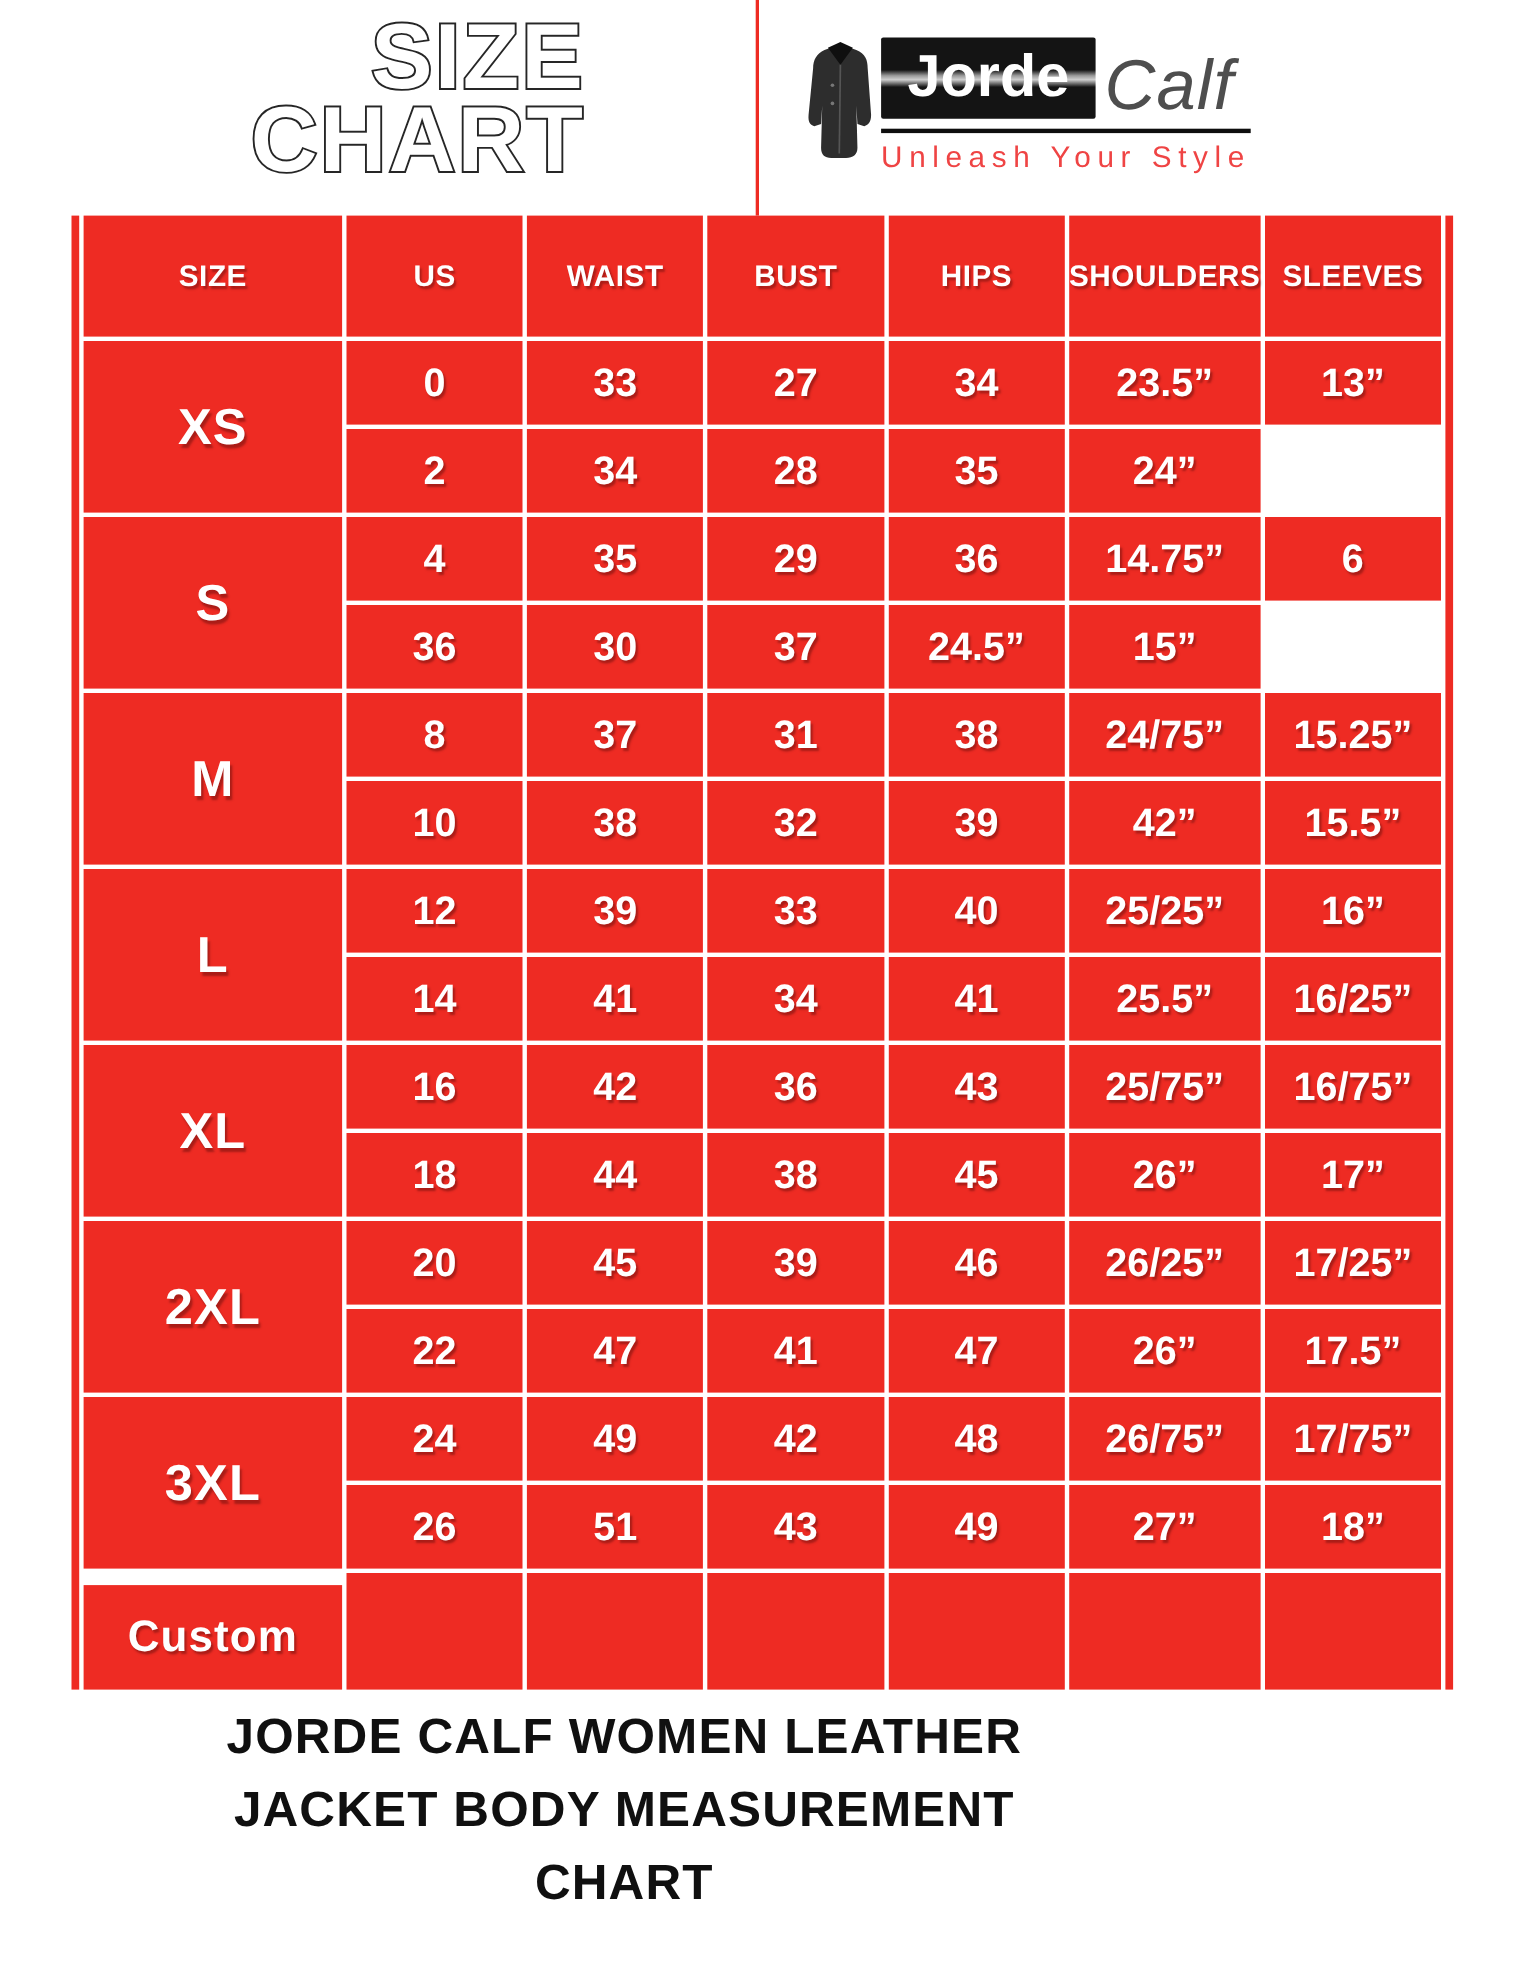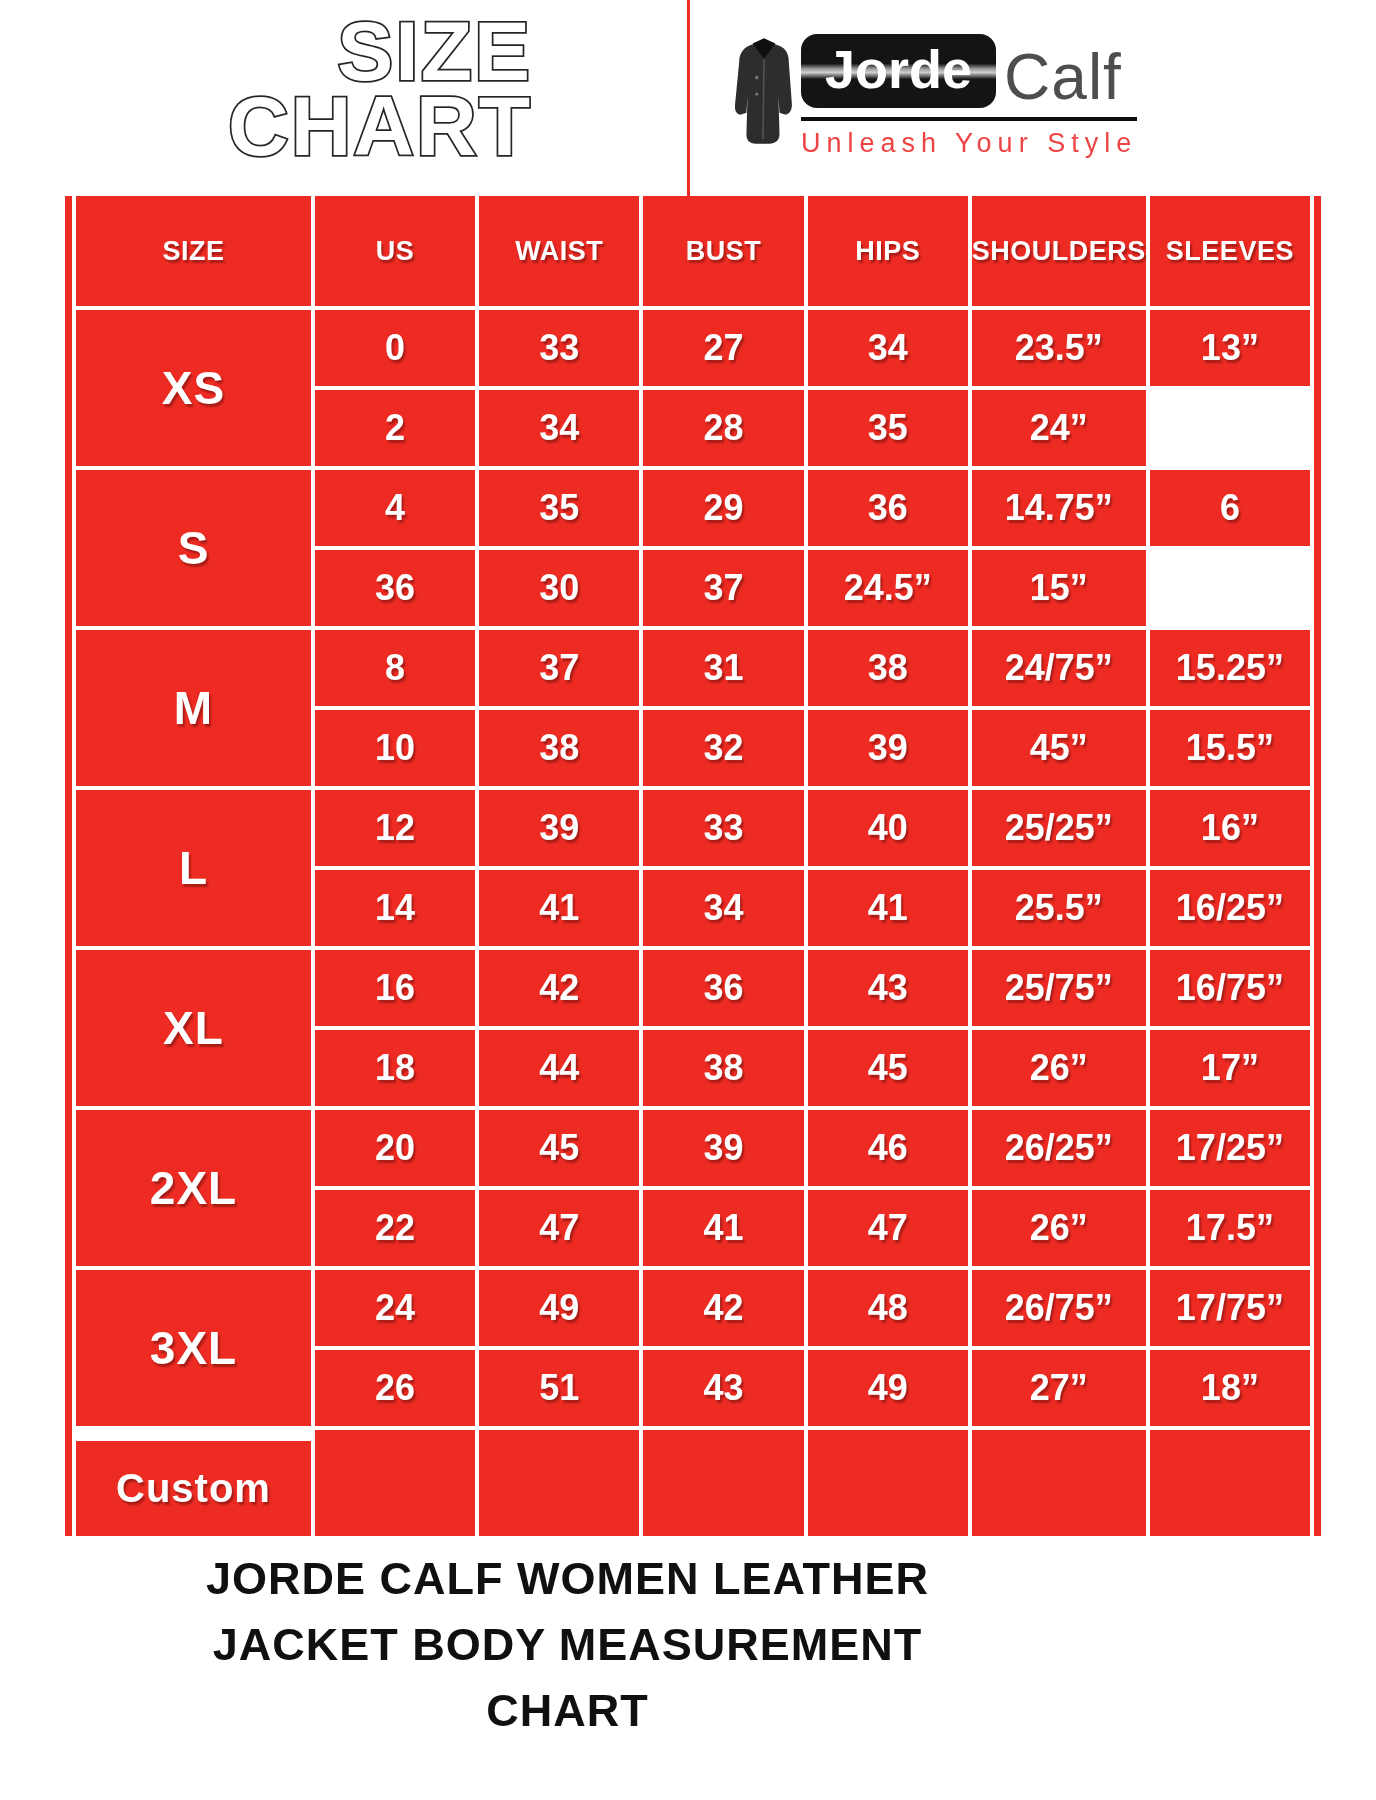--- a/index.html
+++ b/index.html
@@ -35,29 +35,30 @@
   .logo-jacket { width: 62px; height: 118px; }
   .logo-right { margin-left: 6px; }
   .brand-row { display: flex; align-items: flex-end; }
   .brand-box {
     background: linear-gradient(180deg, #141414 0%, #141414 40%, #9a9a9a 47%, #cfcfcf 52%, #141414 61%, #141414 100%);
     color: #ffffff;
     font-weight: bold;
     font-size: 54px;
     line-height: 1;
     padding: 8px 24px 12px 24px;
-    border-radius: 16px;
+    border-radius: 2px;
   }
   .brand-calf {
     font-size: 64px;
     line-height: 0.95;
     color: #4e4e4e;
     margin-left: 8px;
     font-weight: normal;
     letter-spacing: 1px;
+    font-style: italic;
   }
   .brand-underline { height: 4px; background: #0e0e0e; margin-top: 9px; width: 100%; }
   .brand-tagline {
     font-size: 27px;
     letter-spacing: 6px;
     color: #ef4444;
     margin-top: 7px;
     white-space: nowrap;
   }
 
@@ -164,21 +165,21 @@
       <div class="cell data-cell">8</div>
       <div class="cell data-cell">37</div>
       <div class="cell data-cell">31</div>
       <div class="cell data-cell">38</div>
       <div class="cell data-cell">24/75”</div>
       <div class="cell data-cell">15.25”</div>
       <div class="cell data-cell">10</div>
       <div class="cell data-cell">38</div>
       <div class="cell data-cell">32</div>
       <div class="cell data-cell">39</div>
-      <div class="cell data-cell">45”</div>
+      <div class="cell data-cell">42”</div>
       <div class="cell data-cell">15.5”</div>
       <div class="cell size-cell span2">L</div>
       <div class="cell data-cell">12</div>
       <div class="cell data-cell">39</div>
       <div class="cell data-cell">33</div>
       <div class="cell data-cell">40</div>
       <div class="cell data-cell">25/25”</div>
       <div class="cell data-cell">16”</div>
       <div class="cell data-cell">14</div>
       <div class="cell data-cell">41</div>

